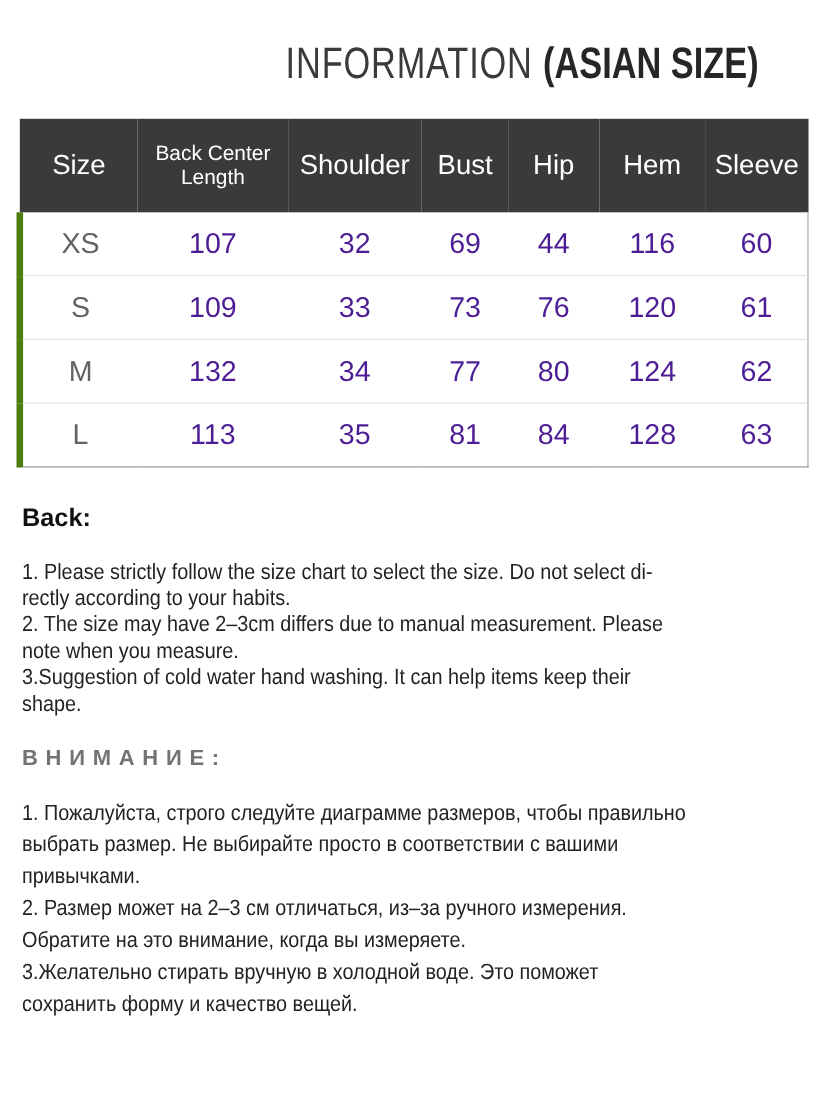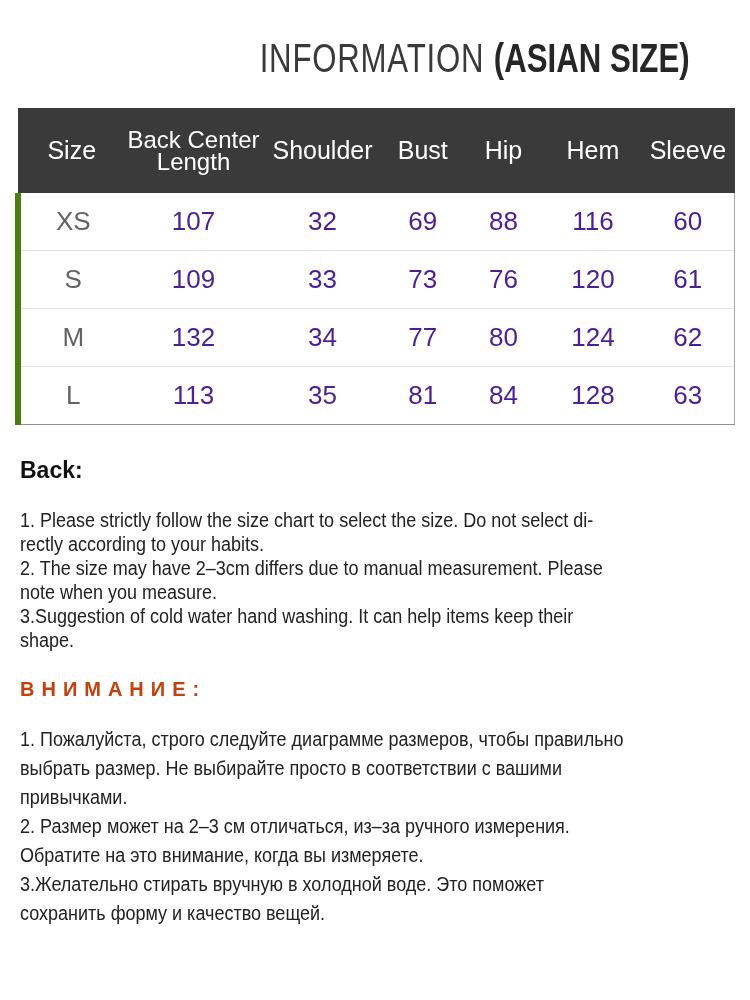--- a/index.html
+++ b/index.html
@@ -52,21 +52,21 @@
     background: #3a3a3a;
     color: #ffffff;
     font-weight: 500;
     font-size: 25px;
     height: 85px;
     vertical-align: middle;
     text-align: center;
     padding: 0;
   }
   .size-table thead th.two-line {
-    font-size: 24px;
+    font-size: 19px;
     line-height: 22px;
     white-space: pre-line;
   }
   .size-table tbody td {
     height: 57px;
     text-align: center;
     vertical-align: middle;
     font-size: 26px;
     color: #4c1d95;
     padding: 0;
@@ -82,21 +82,21 @@
   }
   .note-heading {
     font-size: 23px;
     font-weight: 700;
     color: #111111;
     margin: 0 0 24px 0;
   }
   .attention-heading {
     font-size: 20px;
     font-weight: 700;
-    color: #c2410c;
+    color: #737373;
     letter-spacing: 7px;
     margin: 26px 0 24px 0;
   }
   .note-body {
     width: 810px;            
     transform: scaleX(0.90);
     transform-origin: 0 50%;
   }
   .note-item {
     font-size: 20px;
@@ -137,21 +137,21 @@
         <th>Hem</th>
         <th>Sleeve</th>
       </tr>
     </thead>
     <tbody>
       <tr>
         <td class="size-col">XS</td>
         <td>107</td>
         <td>32</td>
         <td>69</td>
-        <td>88</td>
+        <td>44</td>
         <td>116</td>
         <td>60</td>
       </tr>
       <tr>
         <td class="size-col">S</td>
         <td>109</td>
         <td>33</td>
         <td>73</td>
         <td>76</td>
         <td>120</td>

